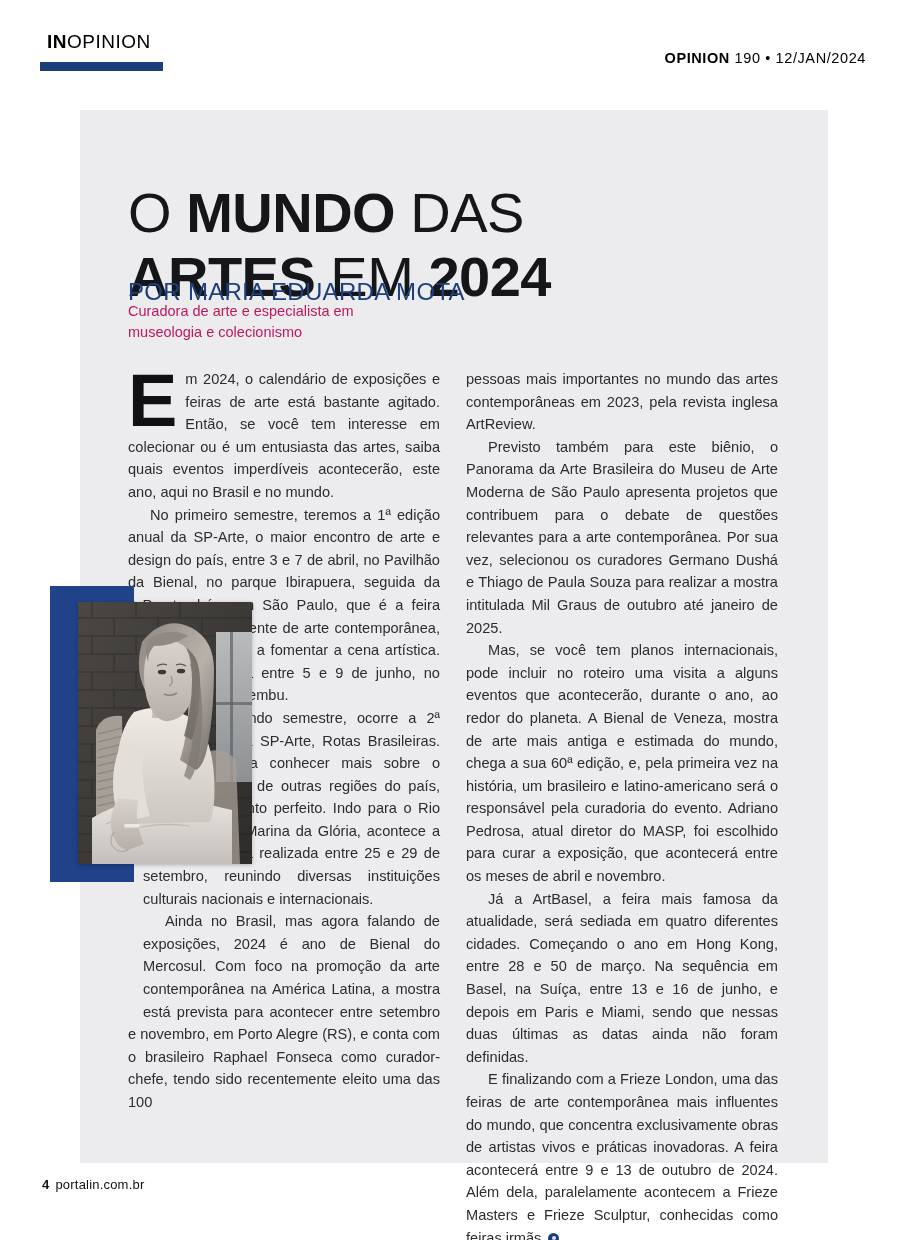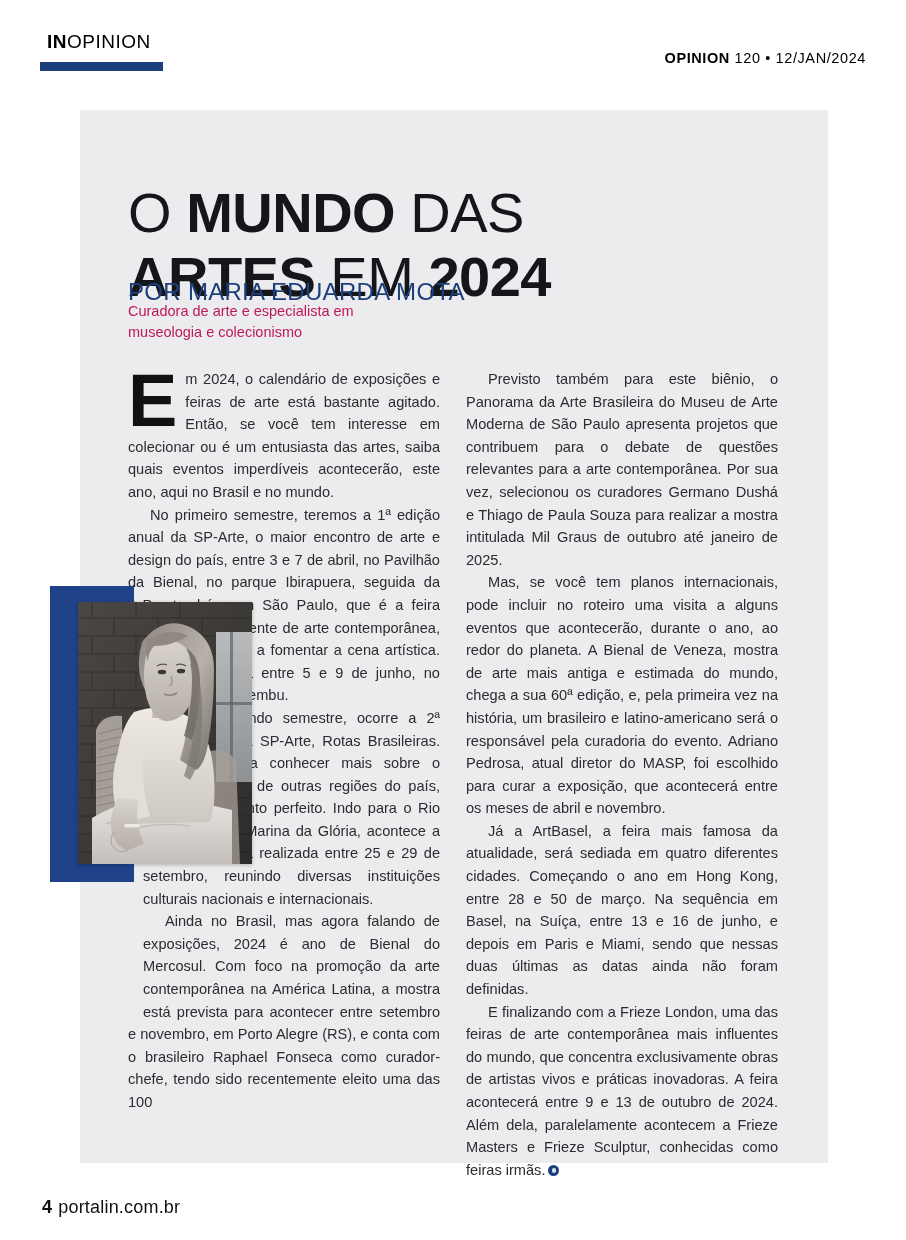--- a/index.html
+++ b/index.html
@@ -182,39 +182,39 @@
     width: 4.6px; height: 4.6px;
     border-radius: 50%;
     background: #ffffff;
     opacity: .85;
   }
 
   
   #footer {
     position: absolute;
     left: 42px;
-    bottom: 22px;
-    font-size: 18px;
+    bottom: 48px;
+    font-size: 13px;
     color: #111;
     white-space: nowrap;
     letter-spacing: .2px;
   }
   #footer .page-no { font-weight: 800; margin-right: 6px; }
 </style>
 </head>
 <body>
 
 <div id="masthead">
   <div id="kicker">
     <span class="kicker-bold">IN</span><span class="kicker-rest">OPINION</span>
   </div>
   <div id="kicker-rule"></div>
   <div id="issue-line">
     <span class="issue-bold">OPINION</span>
-    <span>120</span>
+    <span>190</span>
     <span>•</span>
     <span>12/JAN/2024</span>
   </div>
 </div>
 
 <div id="panel"></div>
 
 <h1 id="headline"><span class="hl-light">O </span><span class="hl-strong">MUNDO </span><span class="hl-light">DAS</span><br><span class="hl-strong">ARTES </span><span class="hl-light">EM </span><span class="hl-strong">2024</span></h1>
 
 <div id="byline-author">POR MARIA EDUARDA MOTA</div>
@@ -225,20 +225,21 @@
     <span id="dropcap">E</span><span>m 2024, o calendário de exposições e feiras de arte está bastante agitado. Então, se você tem interesse em colecionar ou é um entusiasta das artes, saiba quais eventos imperdíveis acontecerão, este ano, aqui no Brasil e no mundo.</span>
   </p>
   <p><span>No primeiro semestre, teremos a 1ª edição anual da SP-Arte, o maior encontro de arte e design do país, entre 3 e 7 de abril, no Pavilhão da Bienal, no parque Ibirapuera, seguida da ArPa, também em São Paulo, que é a feira brasileira mais recente de arte contemporânea, que vem ajudando a fomentar a cena artística. Ela será realizada entre 5 e 9 de junho, no complexo do Pacaembu.</span></p>
   <p>
     <span id="photo-float"></span><span>Já no segundo semestre, ocorre a 2ª edição anual da SP-Arte, Rotas Brasileiras. Se você deseja conhecer mais sobre o cenário artístico de outras regiões do país, este é o momento perfeito. Indo para o Rio de Janeiro, na Marina da Glória, acontece a ArtRio, que será realizada entre 25 e 29 de setembro, reunindo diversas instituições culturais nacionais e internacionais.</span>
   </p>
   <p><span>Ainda no Brasil, mas agora falando de exposições, 2024 é ano de Bienal do Mercosul. Com foco na promoção da arte contemporânea na América Latina, a mostra está prevista para acontecer entre setembro e novembro, em Porto Alegre (RS), e conta com o brasileiro Raphael Fonseca como curador-chefe, tendo sido recentemente eleito uma das 100</span></p>
 </div>
 
 <div id="col-right" class="column">
+  <p class="first"><span>pessoas mais importantes no mundo das artes contemporâneas em 2023, pela revista inglesa ArtReview.</span></p>
   <p><span>Previsto também para este biênio, o Panorama da Arte Brasileira do Museu de Arte Moderna de São Paulo apresenta projetos que contribuem para o debate de questões relevantes para a arte contemporânea. Por sua vez, selecionou os curadores Germano Dushá e Thiago de Paula Souza para realizar a mostra intitulada Mil Graus de outubro até janeiro de 2025.</span></p>
   <p><span>Mas, se você tem planos internacionais, pode incluir no roteiro uma visita a alguns eventos que acontecerão, durante o ano, ao redor do planeta. A Bienal de Veneza, mostra de arte mais antiga e estimada do mundo, chega a sua 60ª edição, e, pela primeira vez na história, um brasileiro e latino-americano será o responsável pela curadoria do evento. Adriano Pedrosa, atual diretor do MASP, foi escolhido para curar a exposição, que acontecerá entre os meses de abril e novembro.</span></p>
   <p><span>Já a ArtBasel, a feira mais famosa da atualidade, será sediada em quatro diferentes cidades. Começando o ano em Hong Kong, entre 28 e 50 de março. Na sequência em Basel, na Suíça, entre 13 e 16 de junho, e depois em Paris e Miami, sendo que nessas duas últimas as datas ainda não foram definidas.</span></p>
   <p><span>E finalizando com a Frieze London, uma das feiras de arte contemporânea mais influentes do mundo, que concentra exclusivamente obras de artistas vivos e práticas inovadoras. A feira acontecerá entre 9 e 13 de outubro de 2024. Além dela, paralelamente acontecem a Frieze Masters e Frieze Sculptur, conhecidas como feiras irmãs.</span><span class="endmark"></span></p>
 </div>
 
 <div id="photo-wrap">
   <div id="photo-navy"></div>
   <div id="photo-frame">
     <svg width="174" height="262" viewBox="0 0 174 262" xmlns="http://www.w3.org/2000/svg" role="img">

